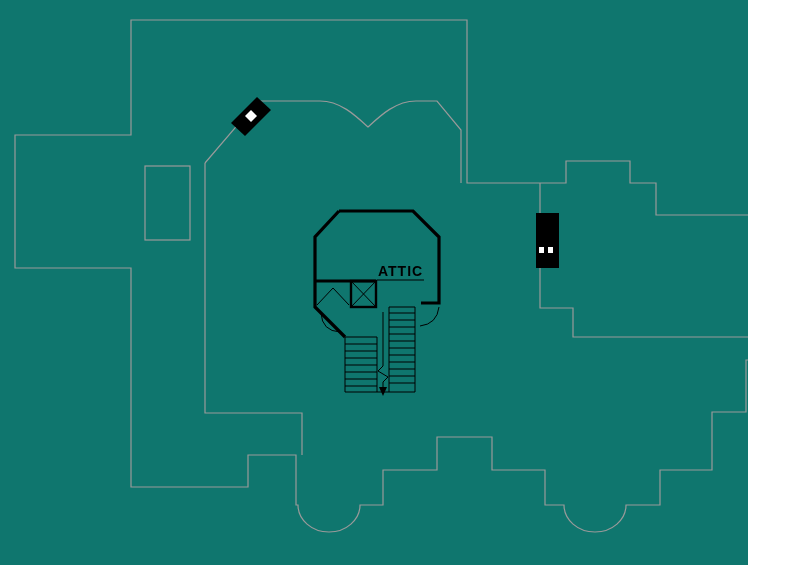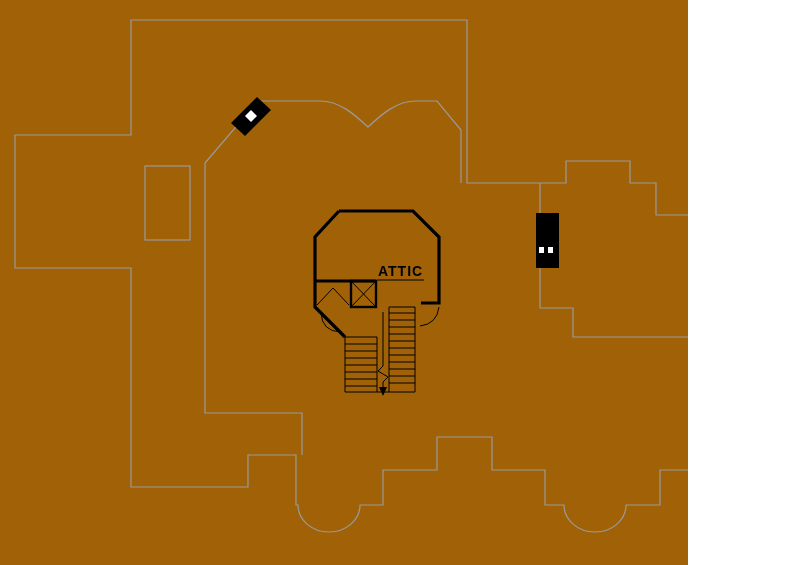--- a/index.html
+++ b/index.html
@@ -2,23 +2,23 @@
 <html><head>
 <meta charset="utf-8">
 <style>
   html, body {
     margin: 0;
     padding: 0;
     background: #ffffff;
   }
   .canvas {
     position: relative;
-    width: 688px;
+    width: 748px;
     height: 565px;
-    background: #a16207;
+    background: #0f766e;
     overflow: hidden;
     font-family: "Liberation Sans", sans-serif;
   }
   svg {
     display: block;
   }
   text.room-label {
     font-family: "Liberation Sans", sans-serif;
     font-size: 14px;
     font-weight: 600;

